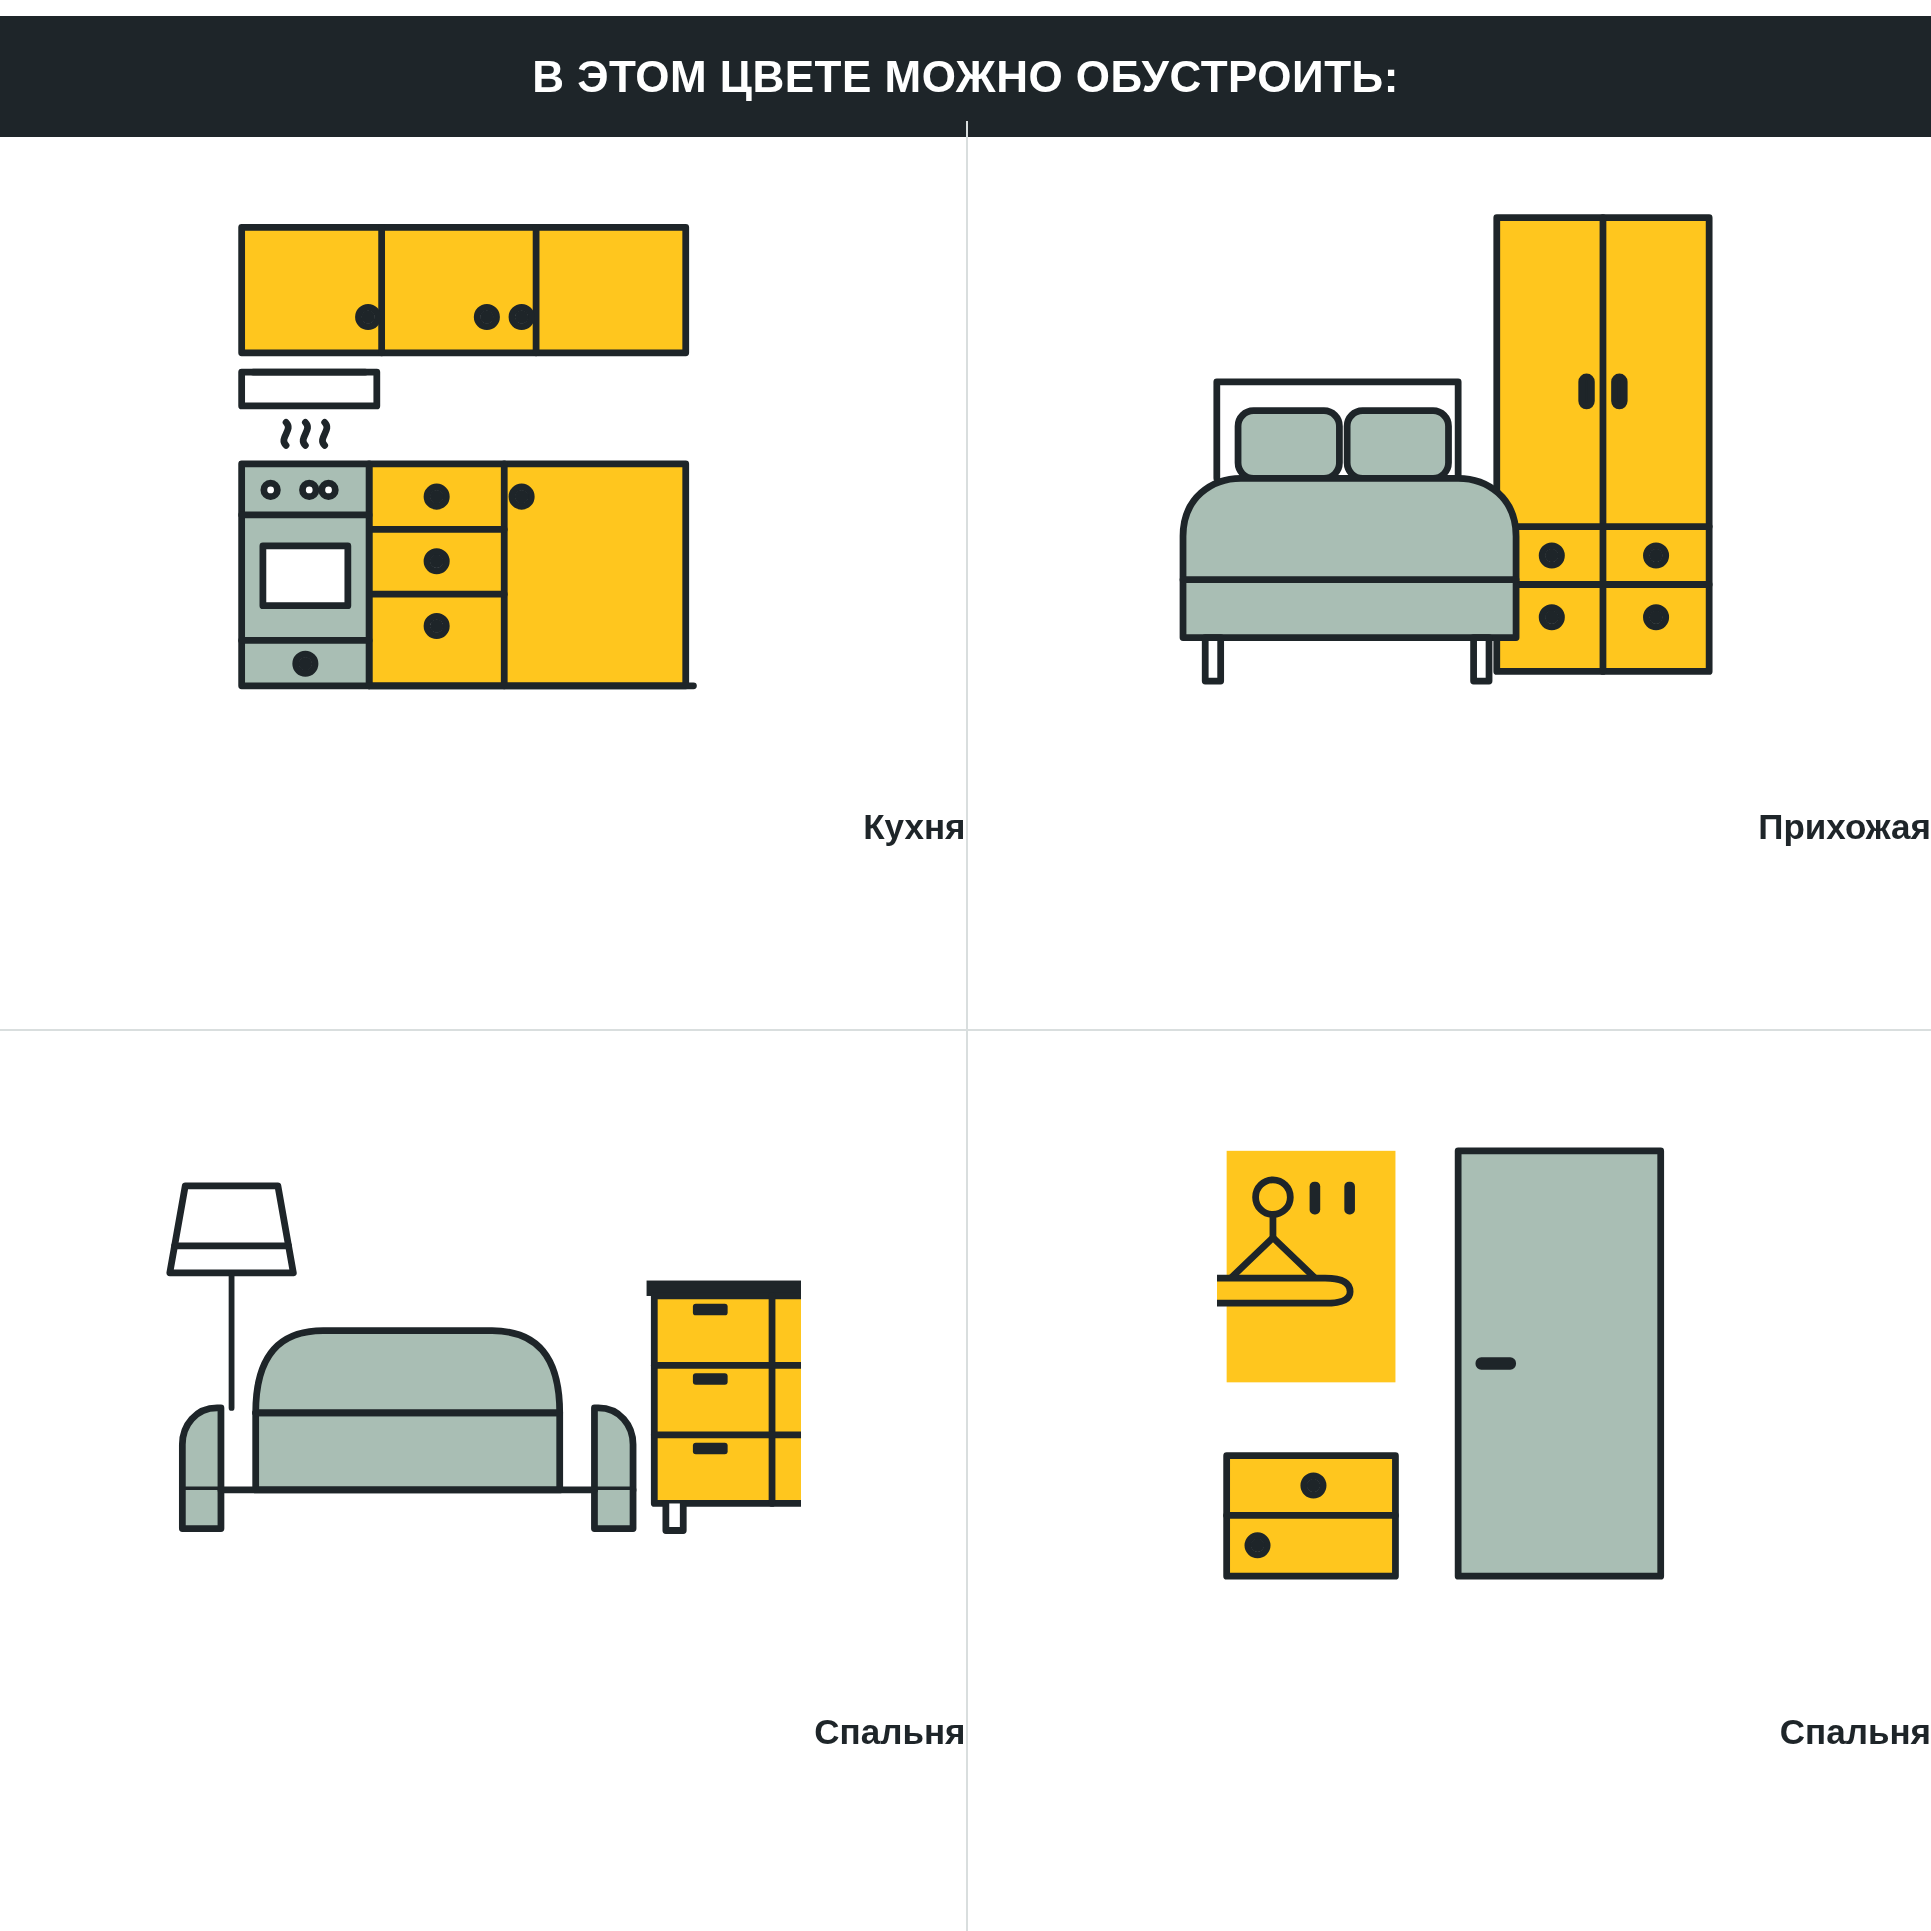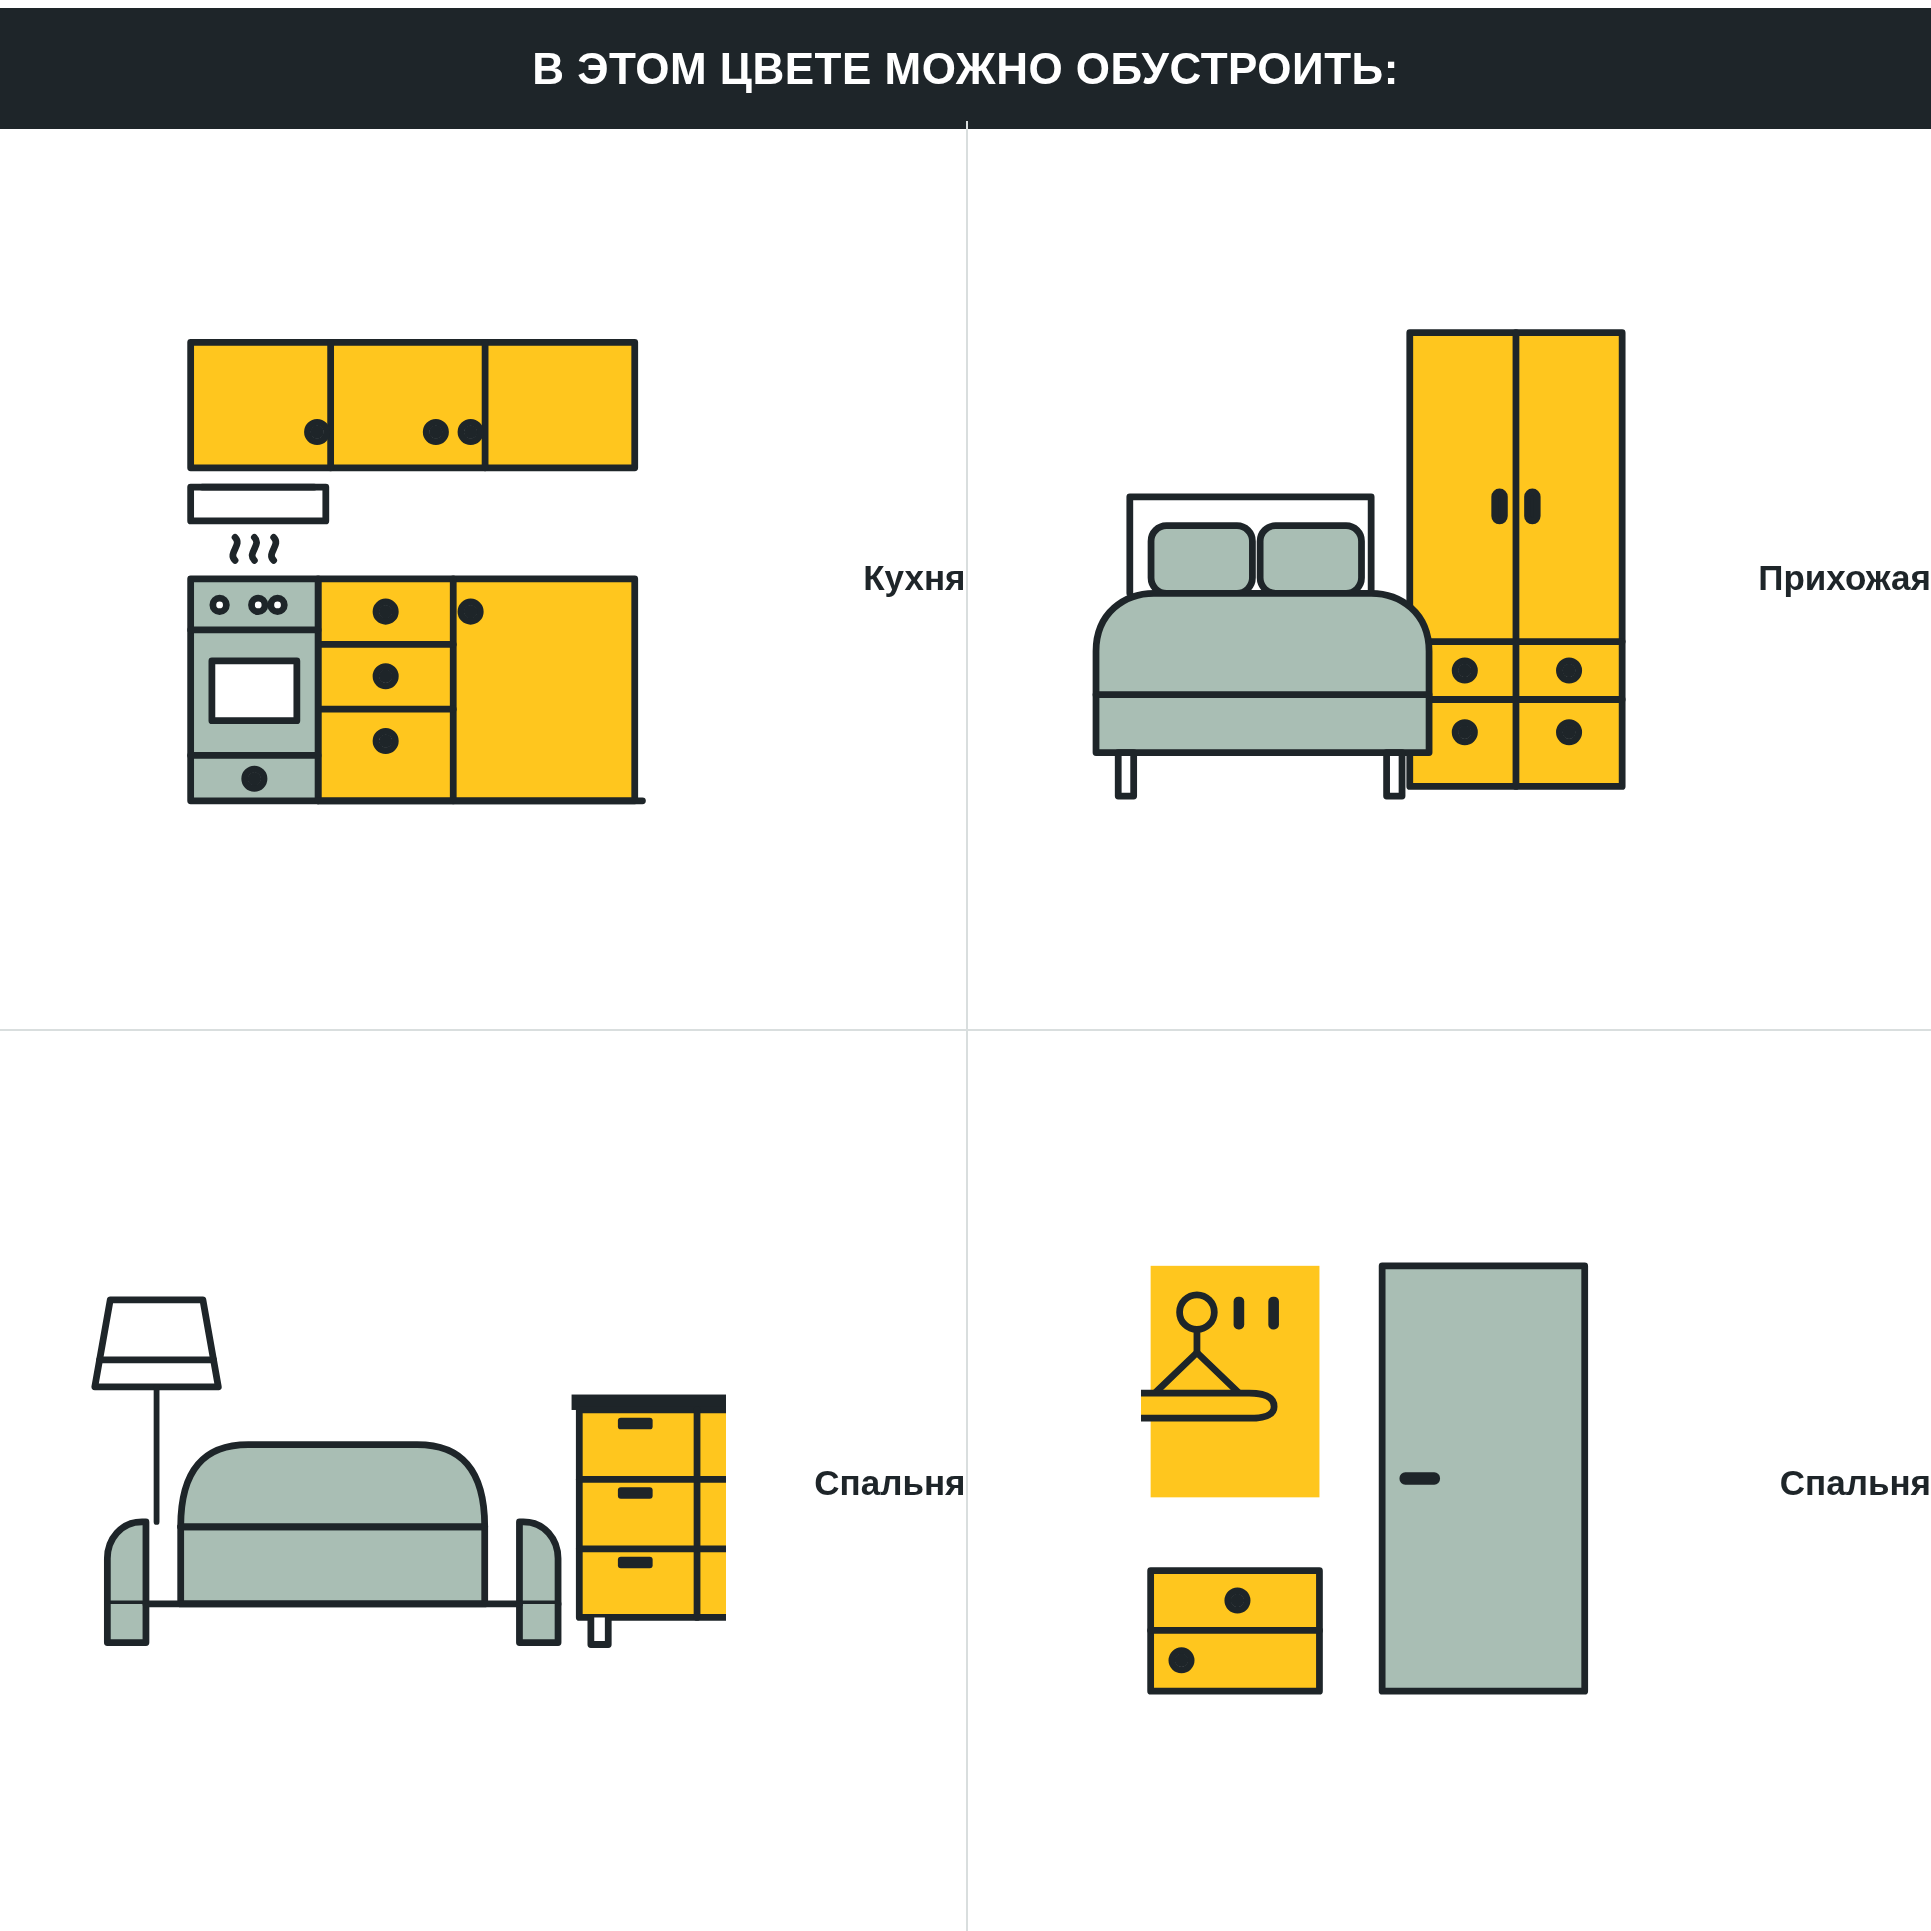--- a/index.html
+++ b/index.html
@@ -16,21 +16,21 @@
   .page {
     position: relative;
     width: 1931px;
     height: 1931px;
     background: #ffffff;
     box-sizing: border-box;
   }
   .header {
     position: absolute;
     left: 0;
-    top: 8px;
+    top: 16px;
     width: 1931px;
     height: 121px;
     background: #1e2529;
     display: flex;
     align-items: center;
     justify-content: center;
   }
   .header-title {
     color: #ffffff;
     font-size: 44px;
@@ -45,22 +45,22 @@
     top: 121px;
     width: 1931px;
     height: 1810px;
     display: grid;
     grid-template-columns: 1fr 1fr;
     grid-template-rows: 1fr 1fr;
   }
   .cell {
     position: relative;
     display: flex;
-    flex-direction: row;
-    align-items: center;
+    flex-direction: column;
+    align-items: flex-end;
     justify-content: flex-start;
     box-sizing: border-box;
   }
   .cell-art {
     position: relative;
     width: 100%;
     height: 676px;
     display: flex;
     align-items: center;
     justify-content: center;

